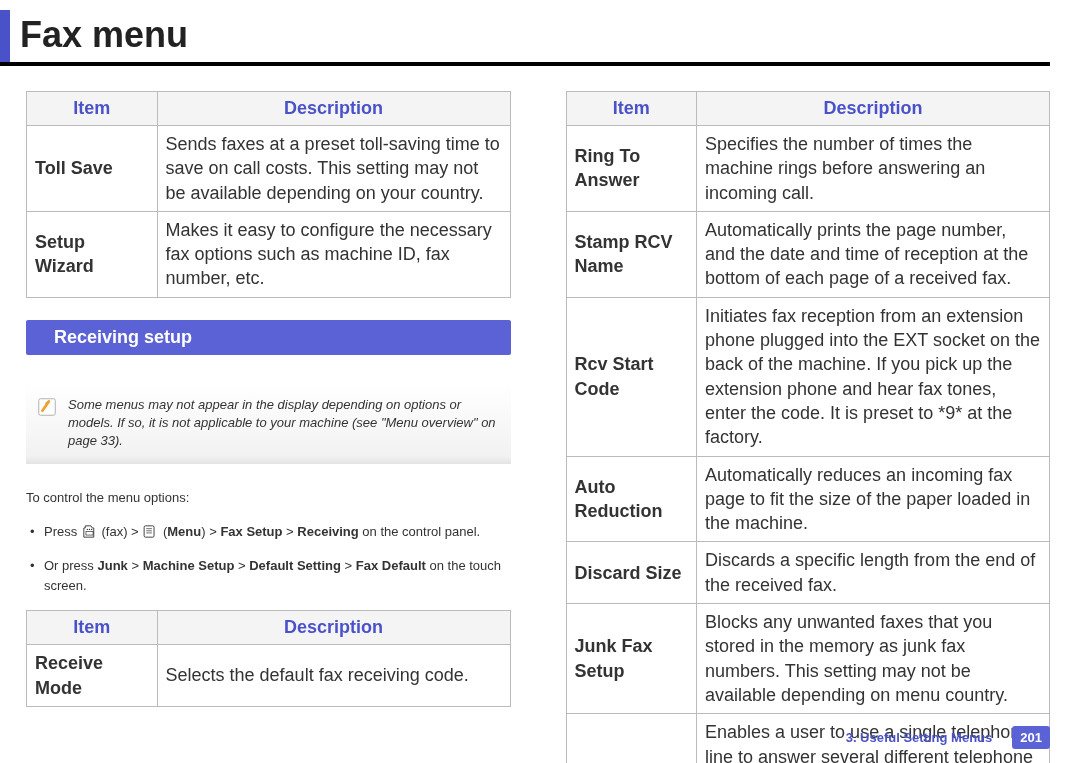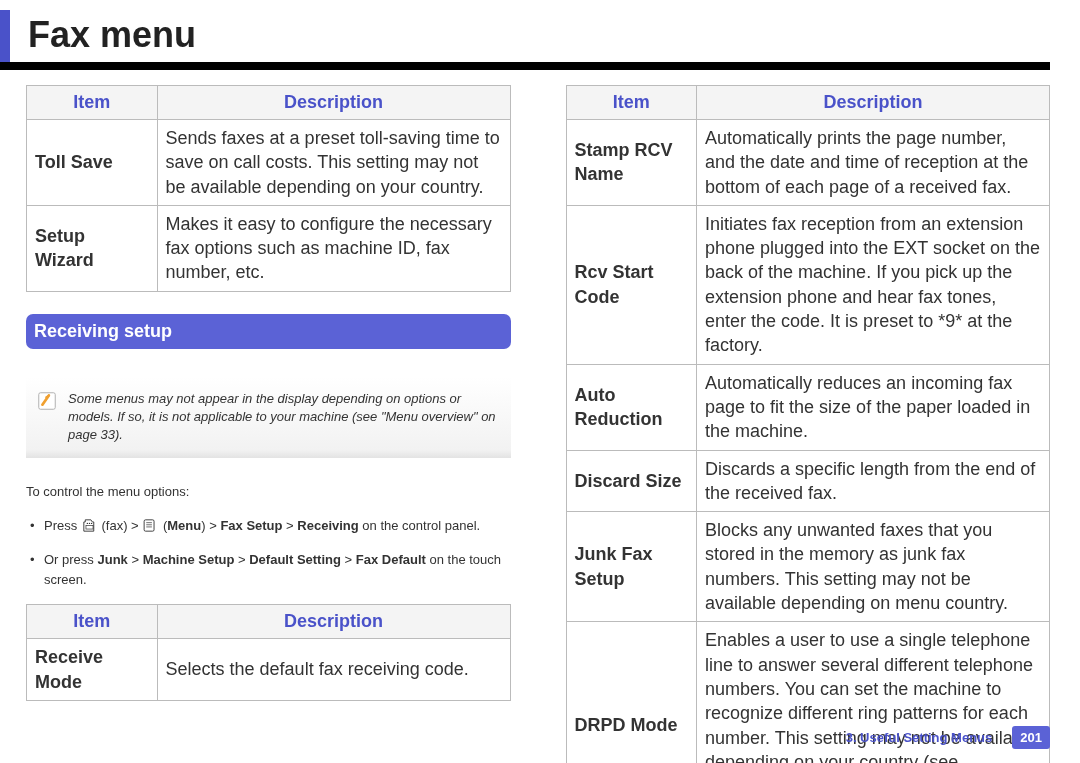--- a/index.html
+++ b/index.html
@@ -7,23 +7,23 @@
     font-family: "Segoe UI", Arial, sans-serif;
     font-size: 13px;
     color: #333;
     background: #fff;
     width: 1080px;
     height: 763px;
     position: relative;
     padding: 10px 30px 0 0;
   }
   .title-wrap {
-    border-bottom: 8px solid #000000;
-    margin-bottom: 15px;
-    padding-left: 18px;
+    border-bottom: 4px solid #000000;
+    margin-bottom: 25px;
+    padding-left: 10px;
     position: relative;
   }
   .title-wrap::before {
     content: "";
     position: absolute;
     left: 0; top: 0; bottom: 0;
     width: 10px;
     background: #4a52c9;
   }
   .page-title {
@@ -65,22 +65,22 @@
     white-space: normal;
   }
   td {
     line-height: 1.35;
   }
   .section-head {
     background: #5b62d6;
     color: #fff;
     font-size: 18px;
     font-weight: 700;
-    padding: 7px 8px;
-    border-radius: 7px;
+    padding: 7px 28px;
+    border-radius: 2px;
     margin-bottom: 28px;
     margin-top: 8px;
   }
   .note-box {
     display: flex;
     gap: 10px;
     background: linear-gradient(#fff, #f2f2f2 90%, #e3e3e3);
     padding: 13px 8px 14px 10px;
     margin-bottom: 24px;
     font-size: 13px;
@@ -227,20 +227,24 @@
   <div class="col">
     <table>
       <thead>
         <tr>
           <th>Item</th>
           <th>Description</th>
         </tr>
       </thead>
       <tbody>
         <tr>
+            <td>Ring To Answer</td>
+            <td>Specifies the number of times the machine rings before answering an incoming call.</td>
+          </tr>
+        <tr>
             <td>Stamp RCV Name</td>
             <td>Automatically prints the page number, and the date and time of reception at the bottom of each page of a received fax.</td>
           </tr>
         <tr>
             <td>Rcv Start Code</td>
             <td>Initiates fax reception from an extension phone plugged into the EXT socket on the back of the machine. If you pick up the extension phone and hear fax tones, enter the code. It is preset to *9* at the factory.</td>
           </tr>
         <tr>
             <td>Auto Reduction</td>
             <td>Automatically reduces an incoming fax page to fit the size of the paper loaded in the machine.</td>

